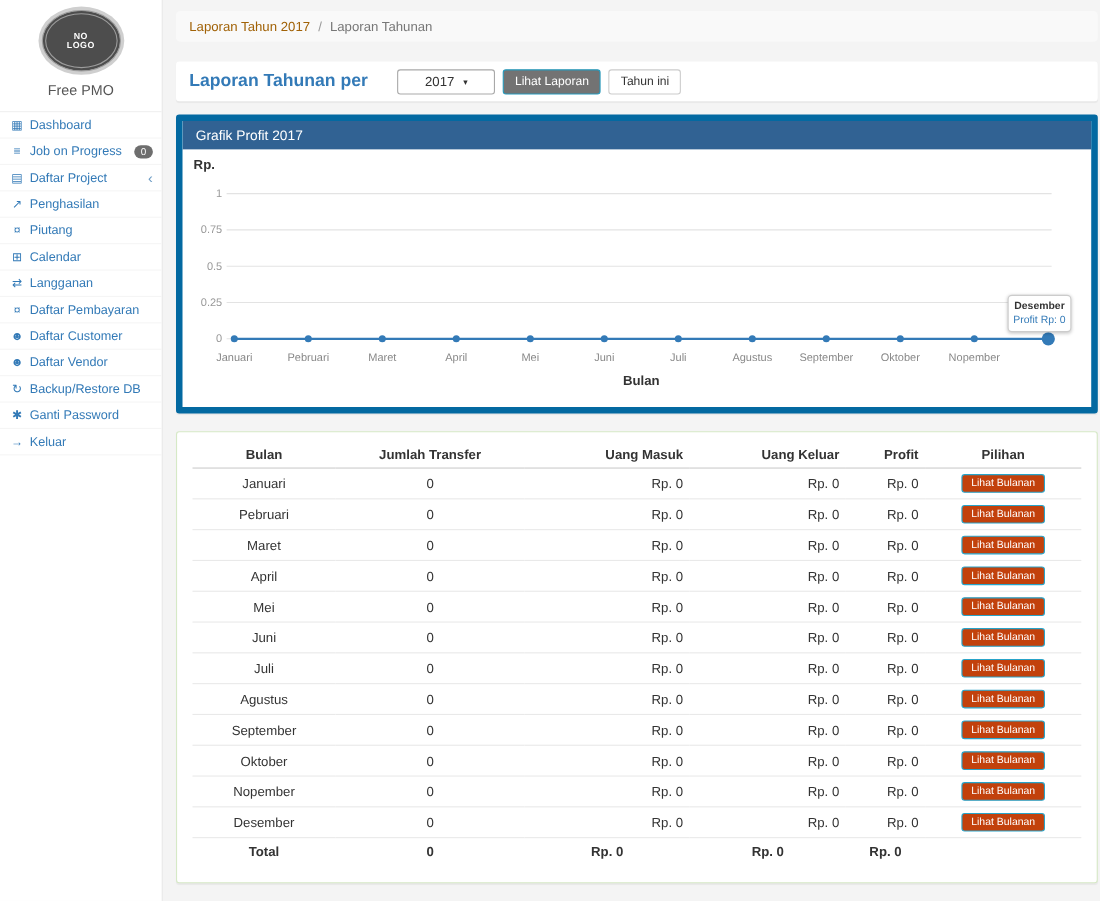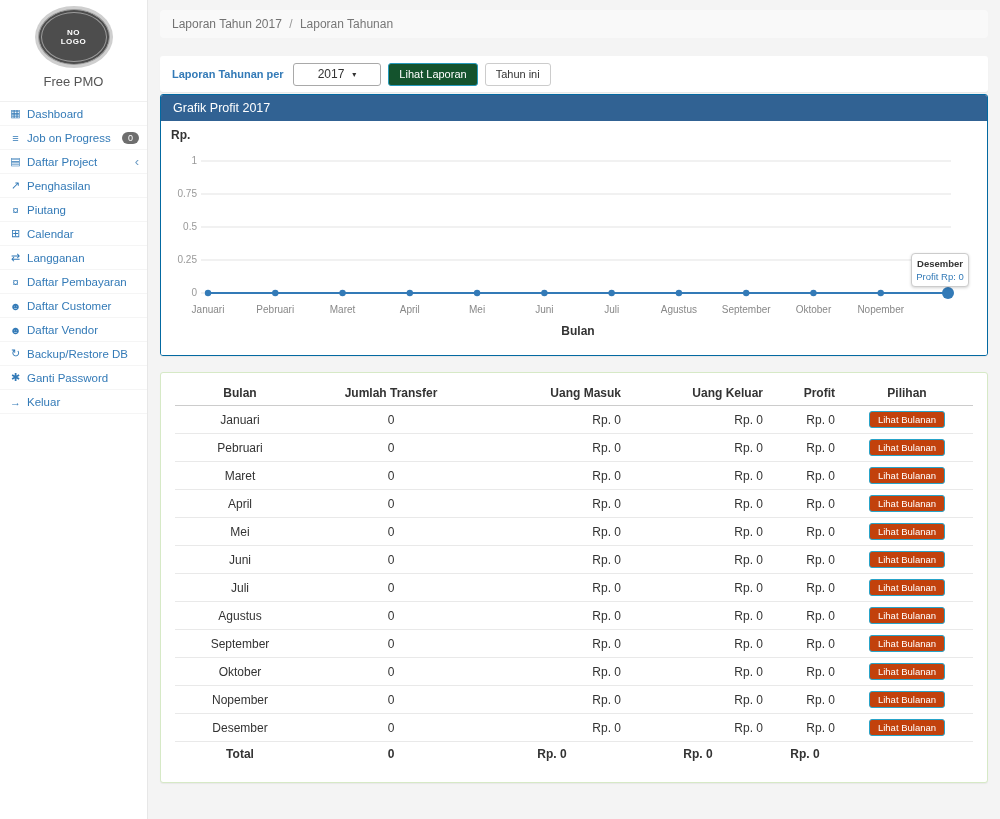--- a/index.html
+++ b/index.html
@@ -41,46 +41,46 @@
     border-radius: 9px; font-size: 9px; padding: 1px 6px;
   }
   .mi-chevron { margin-left: auto; color: #6b9bc4; font-size: 13px; line-height: 1; }
 
   
   .main { flex: 1; padding: 10px 12px 0; }
   .breadcrumb {
     background: #f9f9f9; border-radius: 4px;
     padding: 7px 12px; font-size: 12px; color: #777;
   }
-  .breadcrumb a { color: #737373; text-decoration: none; }
+  .breadcrumb a { color: #a16207; text-decoration: none; }
   .breadcrumb .sep { margin: 0 4px; color: #999; }
 
   .panel { background: #fff; border-radius: 3px; box-shadow: 0 1px 1px rgba(0,0,0,.05); }
 
   .filter-panel {
     margin-top: 18px; padding: 6px 12px;
     display: flex; align-items: center; gap: 7px; height: 36px;
   }
-  .filter-label { color: #337ab7; font-weight: bold; font-size: 11px; margin-right: 2px; }
+  .filter-label { color: #337ab7; font-weight: bold; font-size: 16px; margin-right: 20px; }
   .select {
     border: 1px solid #a9a9a9; border-radius: 3px;
     padding: 2px 24px; font-size: 12px; background: #fff;
     display: inline-flex; align-items: center; gap: 8px; height: 23px; cursor: pointer;
   }
   .caret { font-size: 8px; color: #333; }
   .btn {
     border: 1px solid transparent; border-radius: 3px;
     font-size: 11px; padding: 0 10px; height: 23px; cursor: pointer;
     font-family: inherit; line-height: 21px;
   }
-  .btn-info { background: #14532d; border-color: #269abc; color: #fff; }
+  .btn-info { background: #737373; border-color: #269abc; color: #fff; }
   .btn-default { background: #fff; border-color: #ccc; color: #333; }
 
   
-  .chart-panel { margin-top: 2px; border: 1px solid #0369a1; overflow: hidden; }
+  .chart-panel { margin-top: 12px; border: 6px solid #0369a1; overflow: hidden; }
   .chart-header { background: #316293; color: #fff; font-size: 12.5px; padding: 6px 12px; }
   .chart-body { position: relative; background: #fff; height: 234px; }
   .chart-body svg { display: block; }
   .tooltip {
     position: absolute; left: 750px; top: 132px; width: 58px;
     background: #fff; border: 1px solid #ccc; border-radius: 4px;
     box-shadow: 0 1px 3px rgba(0,0,0,.18);
     padding: 4px 3px; text-align: center;
   }
   .tt-title { font-weight: bold; font-size: 9.5px; color: #333; }

